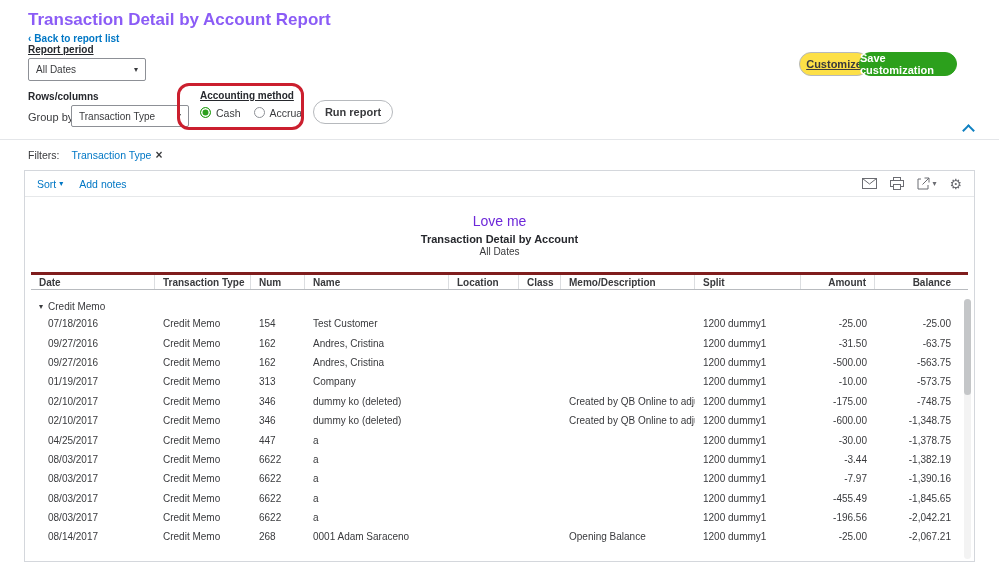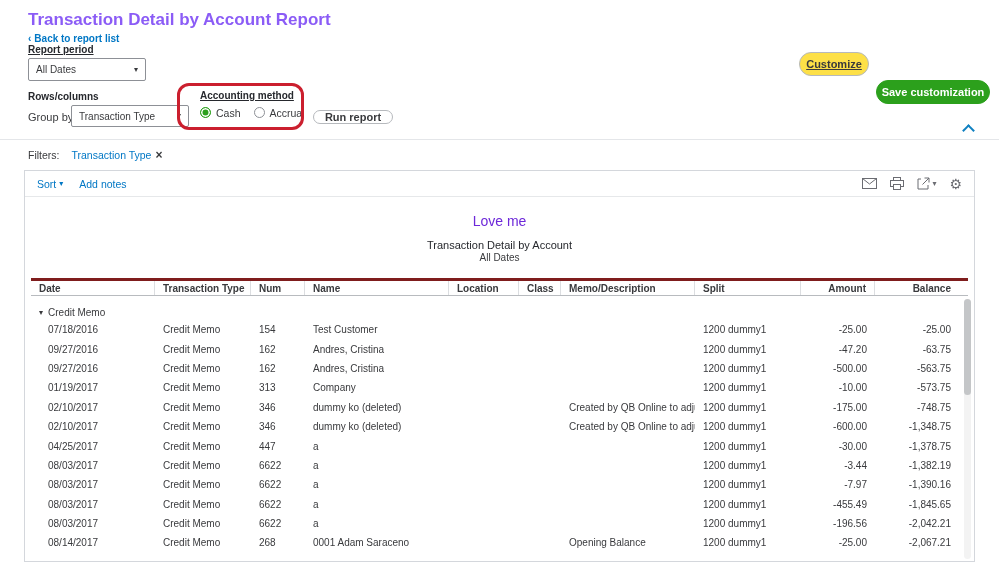--- a/index.html
+++ b/index.html
@@ -31,22 +31,22 @@
   .sel-groupby { left:71px; top:105px; width:118px; height:22px; }
   .caret { font-size:8px; color:#393a3d; line-height:1; }
 
   .lbl-group-by { left:28px; top:111px; font-size:11px; color:#393a3d; }
 
   .btn { border-radius:13px; font-size:11px; font-weight:bold; cursor:pointer;
          display:flex; align-items:center; justify-content:center; height:24px; }
   .btn-outline { background:#fde047; border:1px solid #b6b9bd; color:#393a3d;text-decoration:underline; }
   .btn-green { background:#2ca01c; border:1px solid #2ca01c; color:#fff; }
   .btn-customize { right:130px; top:52px; width:70px; }
-  .btn-save { right:9px; top:52px; width:114px;margin-top:28px; }
-  .btn-run { left:313px; top:110px; width:80px; height:14px; background:#fff; border:1px solid #b6b9bd;
+  .btn-save { right:42px; top:52px; width:98px; }
+  .btn-run { left:313px; top:100px; width:80px; height:24px; background:#fff; border:1px solid #b6b9bd;
              border-radius:14px; color:#393a3d; font-size:11px; font-weight:bold; }
 
   .lbl-accounting { left:200px; top:90px; }
   .radio-row { left:200px; top:107px; display:flex; gap:13px; align-items:center; }
   .radio-opt { display:flex; align-items:flex-start; gap:5px; cursor:pointer; font-size:10.5px; }
   .radio { width:11px; height:11px; border-radius:50%; background:#fff; border:1px solid #8d9096; }
   .radio.selected { border:1px solid #2ca01c; background:#2ca01c; box-shadow: inset 0 0 0 1.5px #fff; }
 
   .red-ring { left:177px; top:83px; width:127px; height:47px;
               border:3px solid #cb1f2e; border-radius:12px; pointer-events:none; }
@@ -69,21 +69,21 @@
   .toolbar-link { cursor:pointer; display:flex; align-items:center; gap:3px; }
   .toolbar-link .caret { color:#0077c5; }
   .toolbar-spacer { flex:1; }
   .toolbar-icons { display:flex; gap:13px; align-items:center; color:#6b6c72; }
   .toolbar-icons svg { display:block; }
   .icon-btn { cursor:pointer; display:flex; align-items:center; gap:2px; }
   .gear-glyph { font-size:14px; line-height:1; color:#6b6c72; }
 
   .report-head { text-align:center; margin-top:16px; }
   .company-name { font-size:14px; color:#6d28d9; }
-  .report-title { font-size:11px; font-weight:normal; color:#26282d; margin-top:10px; }
+  .report-title { font-size:11px; font-weight:bold; color:#26282d; margin-top:4px; }
   .report-subtitle { font-size:10px; color:#393a3d; margin-top:1px; }
 
   
   .table { margin:15px 6px 0 6px; }
   .row-grid { display:grid; grid-template-columns:124px 96px 54px 144px 70px 42px 134px 106px 74px 84px; }
   .thead { border-top:3px solid #7f1d1d; border-bottom:1px solid #b8bbbf; height:18px; }
   .th { font-size:10px; font-weight:bold; display:flex; align-items:center; padding:0 8px;
         border-right:1px solid #dcdee1; white-space:nowrap; overflow:hidden; }
   .th:last-child { border-right:none; }
   .th.num { justify-content:flex-end; }
@@ -233,21 +233,21 @@
         </div>
         <div class="trow row-grid">
           <div class="td">09/27/2016</div>
           <div class="td">Credit Memo</div>
           <div class="td">162</div>
           <div class="td">Andres, Cristina</div>
           <div class="td"></div>
           <div class="td"></div>
           <div class="td"></div>
           <div class="td">1200 dummy1</div>
-          <div class="td num">-47.20</div>
+          <div class="td num">-31.50</div>
           <div class="td num">-63.75</div>
         </div>
         <div class="trow row-grid">
           <div class="td">09/27/2016</div>
           <div class="td">Credit Memo</div>
           <div class="td">162</div>
           <div class="td">Andres, Cristina</div>
           <div class="td"></div>
           <div class="td"></div>
           <div class="td"></div>

